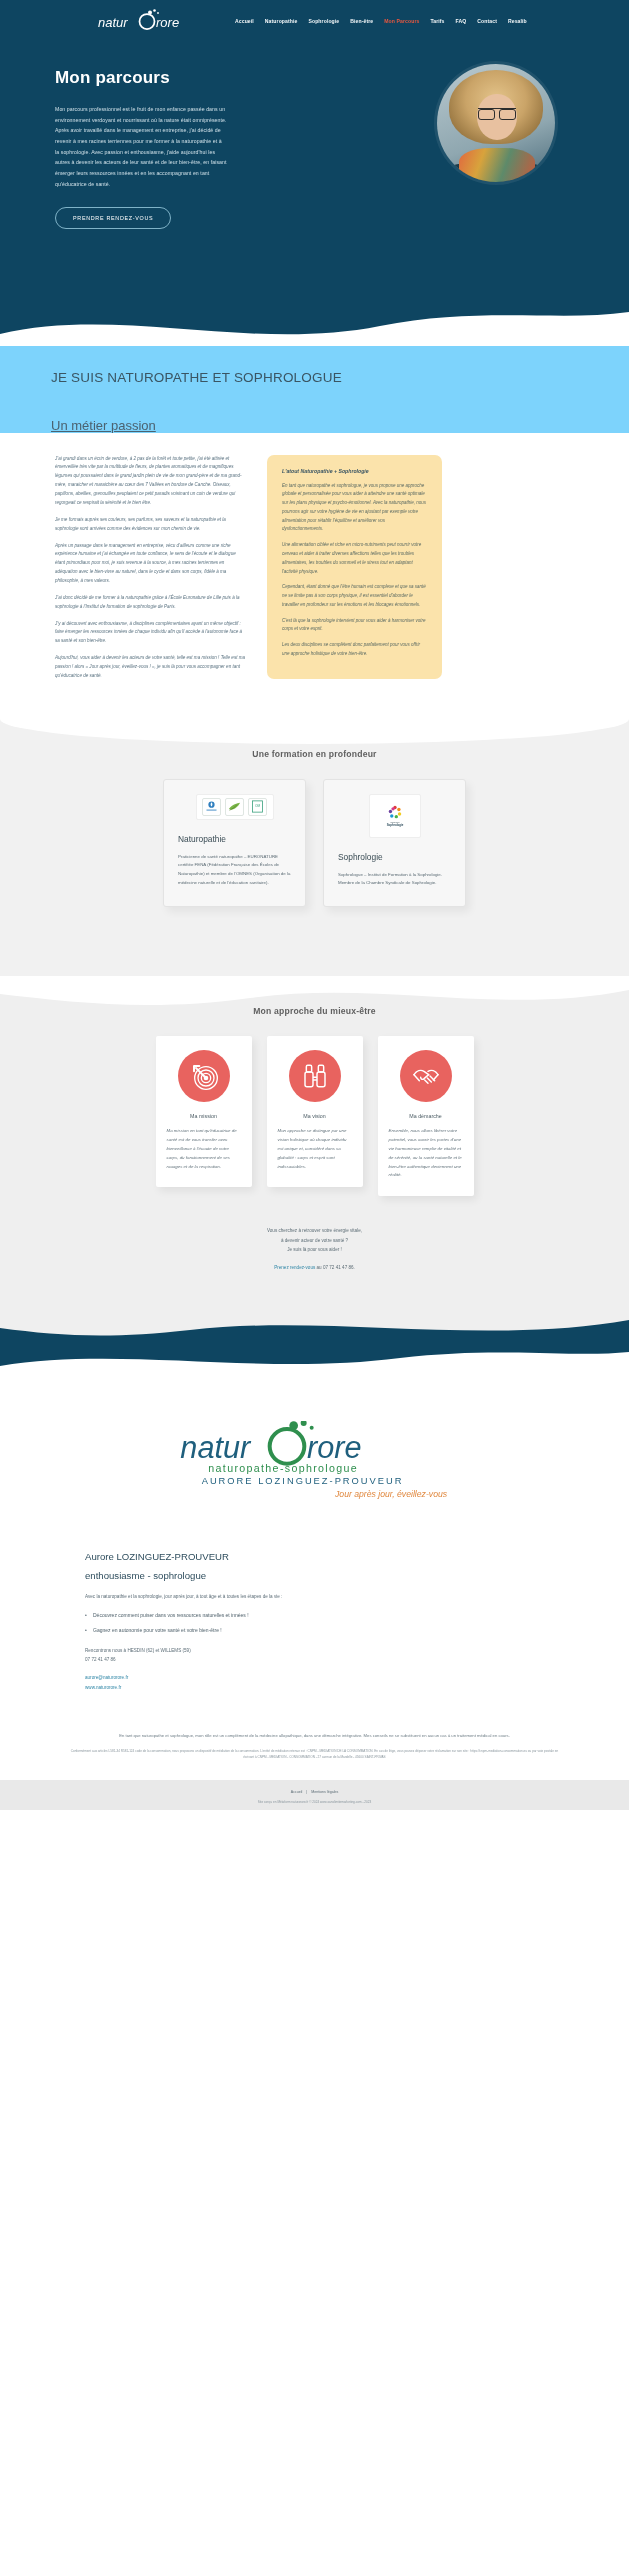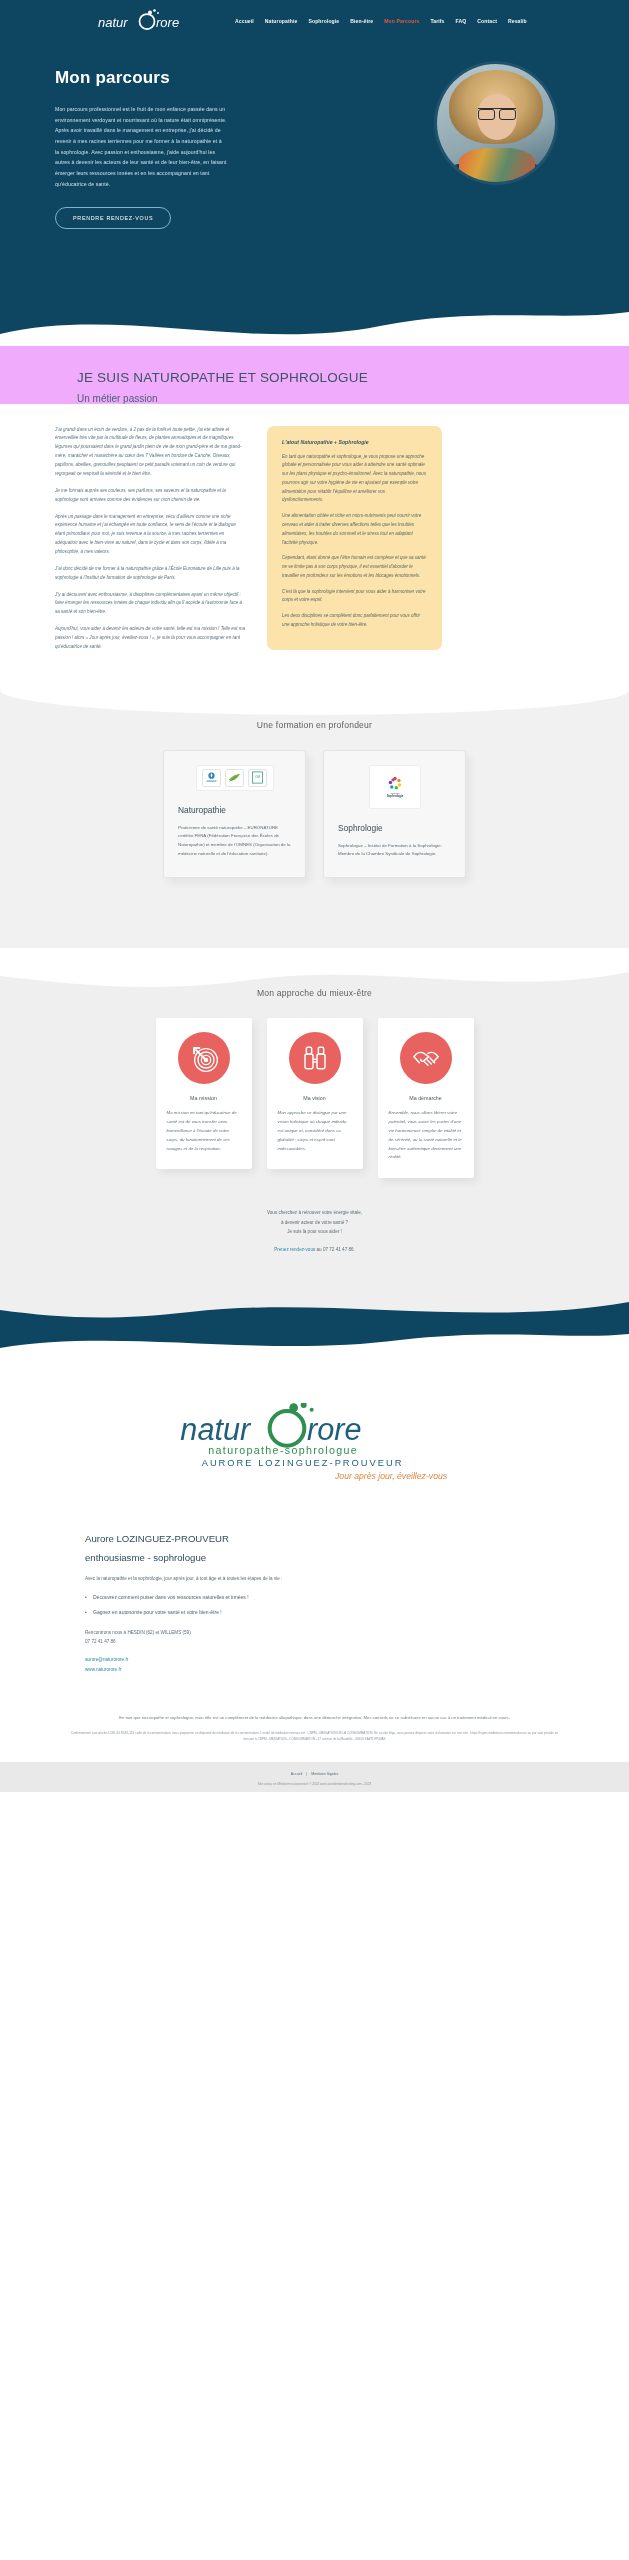--- a/index.html
+++ b/index.html
@@ -116,33 +116,34 @@
     background:#1c3b4a; border-radius: 40% 40% 0 0;
   }
 
   .wave-white {
     position: absolute;
     bottom: -1px; left: 0; width: 629px; height: 46px;
     display: block;
   }
 
   
-  .sec-intro { padding: 24px 55px 0 77px; background: #f0abfc; }
+  .sec-intro { padding: 24px 55px 0 51px; background: #7dd3fc; }
   .h2 {
     font-size: 13.5px;
     font-weight: 400;
     color: #3a5563;
     line-height: 1.38;
     letter-spacing: .2px;
   }
   .h3sub {
-    font-size: 10px;
+    font-size: 13px;
     color: #4b6270;
-    margin-top: 5px;
+    margin-top: 30px;
     font-weight: 400;
+    text-decoration: underline;
   }
 
   .cols { display: flex; gap: 22px; margin-top: 22px; padding: 0 55px 0 55px; }
   .col-left { width: 190px; }
   .col-left p {
     font-style: italic;
     font-size: 4.55px;
     line-height: 1.95;
     color: #5a7280;
     margin-bottom: 8px;
@@ -178,21 +179,21 @@
   }
   .sec-formation:before {
     content: ""; position: absolute; top: -1px; left: 0; width: 629px; height: 26px;
     background: #fff;
     border-radius: 0 0 52% 52% / 0 0 100% 100%;
   }
   .sec-title {
     position: relative;
     font-size: 8.6px;
     color: #606060;
-    font-weight: 400;
+    font-weight: 700;
     text-align: center;
     margin-bottom: 20px;
     letter-spacing: .2px;
   }
   .cards2 { display: flex; gap: 17px; justify-content: center; position: relative; }
   .card-f {
     width: 143px;
     background: #f7f7f7;
     border: 1px solid #e3e3e3;
     border-radius: 3px;
@@ -208,21 +209,20 @@
   .badge { width: 21px; height: 18px; border:1px solid #dfe6e2; border-radius:2px;
     display:flex; align-items:center; justify-content:center; background:#fff; }
   .card-f h4 { font-size: 8.4px; font-weight: 400; color: #3a4c55; margin-bottom: 9px; }
   .card-f p { font-size: 4.4px; line-height: 2.0; color: #5b6b74; }
 
   
   .sec-approche {
     background: #efefef;
     padding: 29px 28px 40px 28px;
     position: relative;
-    margin-top: 11px;
   }
   .wave-top-approche { position:absolute; top:-1px; left:0; width:629px; height:40px; display:block; }
   .cards3 { display: flex; gap: 15px; justify-content: center; align-items: flex-start; }
   .card-a {
     width: 96px;
     background: #fff;
     border-radius: 2px;
     padding: 14px 11px 16px 11px;
     box-shadow: 3px 4px 8px rgba(0,0,0,.07);
     text-align: center;

